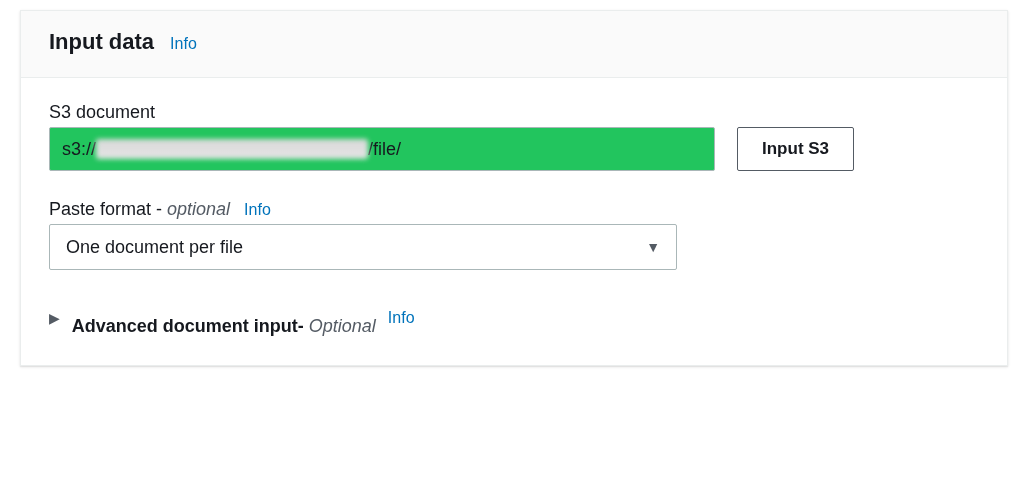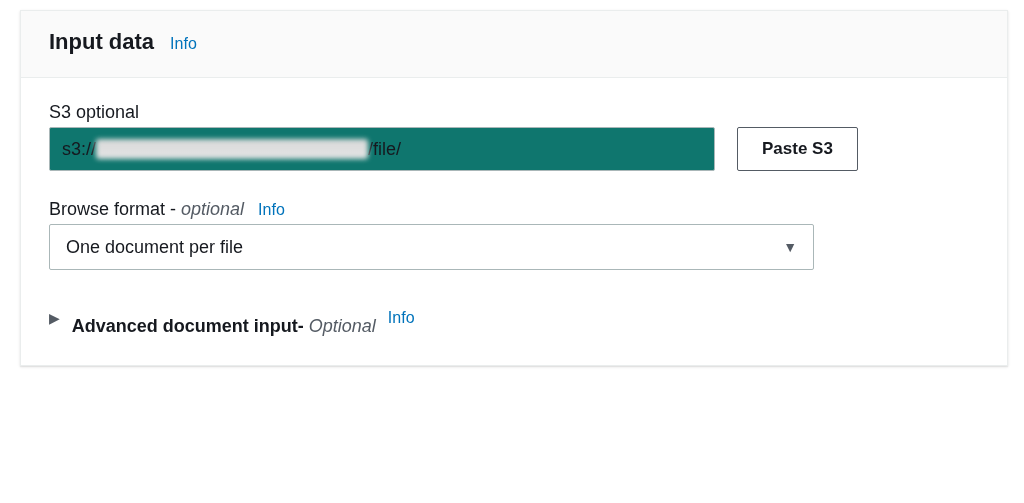--- a/index.html
+++ b/index.html
@@ -61,21 +61,21 @@
     .text-input {
       flex: 0 0 666px;
       height: 44px;
       border: 1px solid #aab7b8;
       border-radius: 2px;
       font-size: 18px;
       color: #16191f;
       padding: 0 12px;
       display: flex;
       align-items: center;
-      background: #0f766e;
+      background: #22c55e;
       white-space: nowrap;
       overflow: hidden;
     }
     .redacted {
       display: inline-block;
       width: 272px;
       height: 20px;
       background: linear-gradient(#d9d9d9,#e4e4e4);
       filter: blur(2.5px);
       border-radius: 3px;
@@ -88,21 +88,21 @@
       color: #16191f;
       font-size: 17px;
       font-weight: 700;
       padding: 0 24px;
       height: 44px;
       display: inline-flex;
       align-items: center;
       cursor: pointer;
     }
     .select {
-      width: 765px;
+      width: 628px;
       height: 46px;
       border: 1px solid #aab7b8;
       border-radius: 2px;
       display: flex;
       align-items: center;
       justify-content: space-between;
       padding: 0 16px;
       font-size: 18px;
       color: #16191f;
       cursor: pointer;
@@ -141,36 +141,36 @@
 <div class="panel">
   <div class="panel-header">
     <span class="panel-title">Input data</span>
     <span class="info-link">Info</span>
   </div>
 
   <div class="panel-body">
 
     <div class="field-group">
       <div class="field-label-row">
-        <span class="field-label">S3 optional</span>
+        <span class="field-label">S3 document</span>
       </div>
       <div class="row">
         <div class="text-input">
           <span>s3://</span>
           <span class="redacted"></span>
           <span>/file/</span>
         </div>
-        <button class="btn">Paste S3</button>
+        <button class="btn">Input S3</button>
       </div>
     </div>
 
     <div class="field-group">
       <div class="field-label-row">
         <span class="field-label">
-          <span>Browse format</span><span> - </span><span class="optional">optional</span>
+          <span>Paste format</span><span> - </span><span class="optional">optional</span>
         </span>
         <span class="info-link">Info</span>
       </div>
       <div class="select">
         <span>One document per file</span>
         <span class="caret">▼</span>
       </div>
     </div>
 
     <div class="expander">

